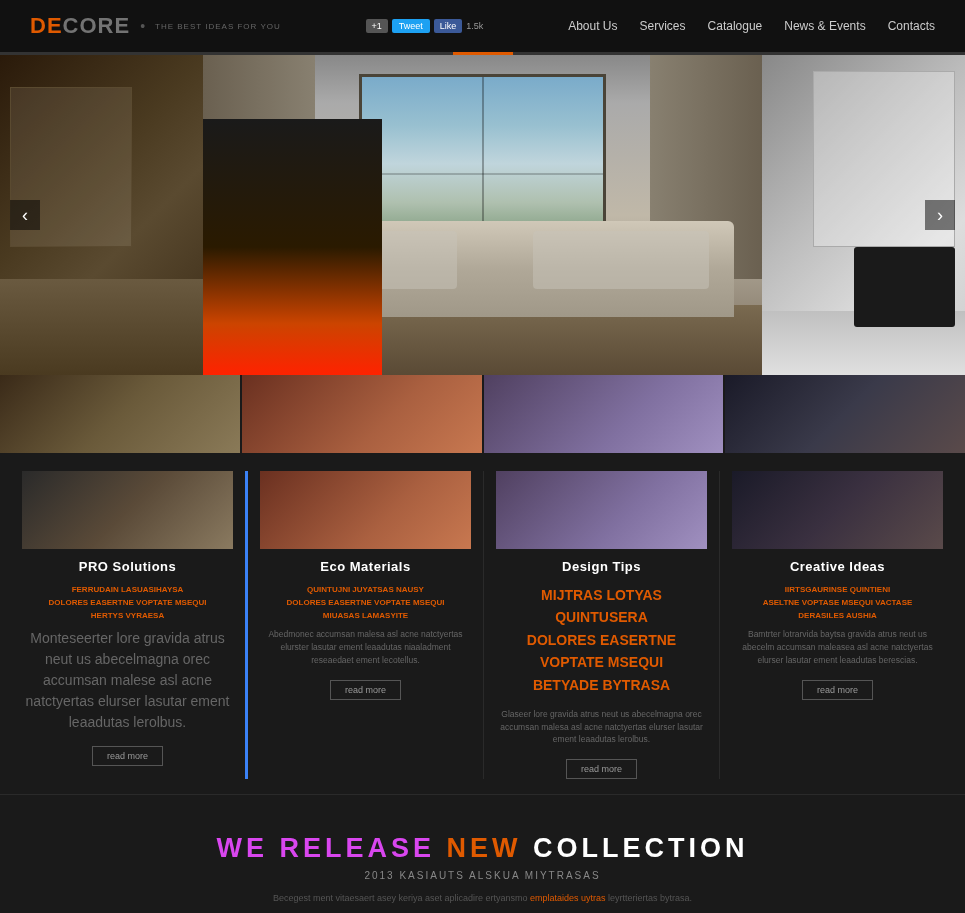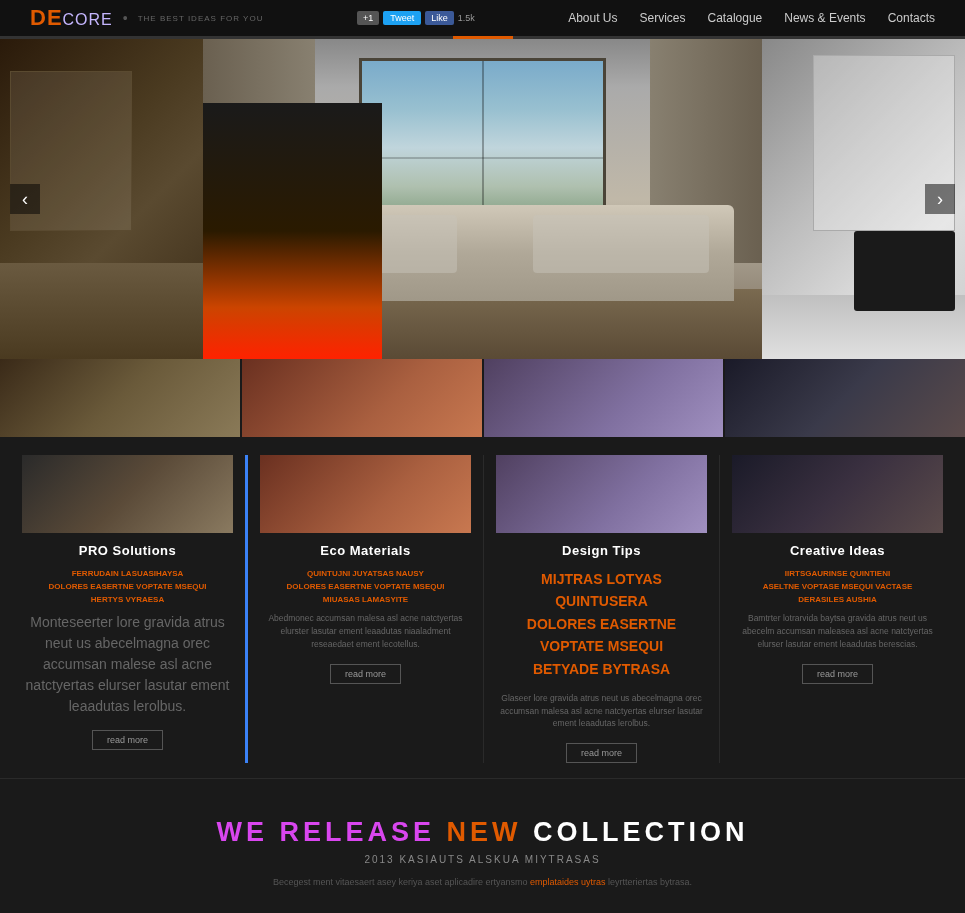--- a/index.html
+++ b/index.html
@@ -1,25 +1,25 @@
 <!DOCTYPE html>
 <html><head>
   <meta charset="utf-8">
   <style>
     * { margin: 0; padding: 0; box-sizing: border-box; }
     body { background: #1a1a1a; font-family: Arial, sans-serif; color: #ccc; width: 965px; overflow-x: hidden; }
   </style>
 </head>
 <body>
 
-<header style="background:#111; height:36px; display:flex; align-items:center; padding:0 30px; justify-content:space-between;">
+<header style="background:#111; height:52px; display:flex; align-items:center; padding:0 30px; justify-content:space-between;">
   <div style="display:flex; align-items:center; gap:6px;">
     <div style="display:flex; align-items:baseline;">
       <span style="color:#e05a00; font-size:22px; font-weight:900; letter-spacing:1px;">DE</span>
-        <span style="color:#c4b5fd; font-size:16px; font-weight:400; letter-spacing:1px;">CORE</span>
+        <span style="color:#737373; font-size:22px; font-weight:700; letter-spacing:1px;">CORE</span>
     </div>
     <span style="color:#555; font-size:14px; margin:0 4px;">•</span>
     <span style="color:#666; font-size:8px; text-transform:uppercase; letter-spacing:1px;text-align:right;">THE BEST IDEAS FOR YOU</span>
   </div>
   <div style="display:flex; align-items:center; gap:4px;">
     <button style="background:#555; color:#fff; font-size:9px; padding:2px 6px; border:none; border-radius:2px; cursor:pointer;"><span>+1</span></button>
     <button style="background:#1da1f2; color:#fff; font-size:9px; padding:2px 7px; border:none; border-radius:2px; cursor:pointer;"><span>Tweet</span></button>
     <button style="background:#3b5998; color:#fff; font-size:9px; padding:2px 6px; border:none; border-radius:2px; cursor:pointer;"><span>Like</span></button>
     <span style="color:#999; font-size:9px;">1.5k</span>
   </div>

